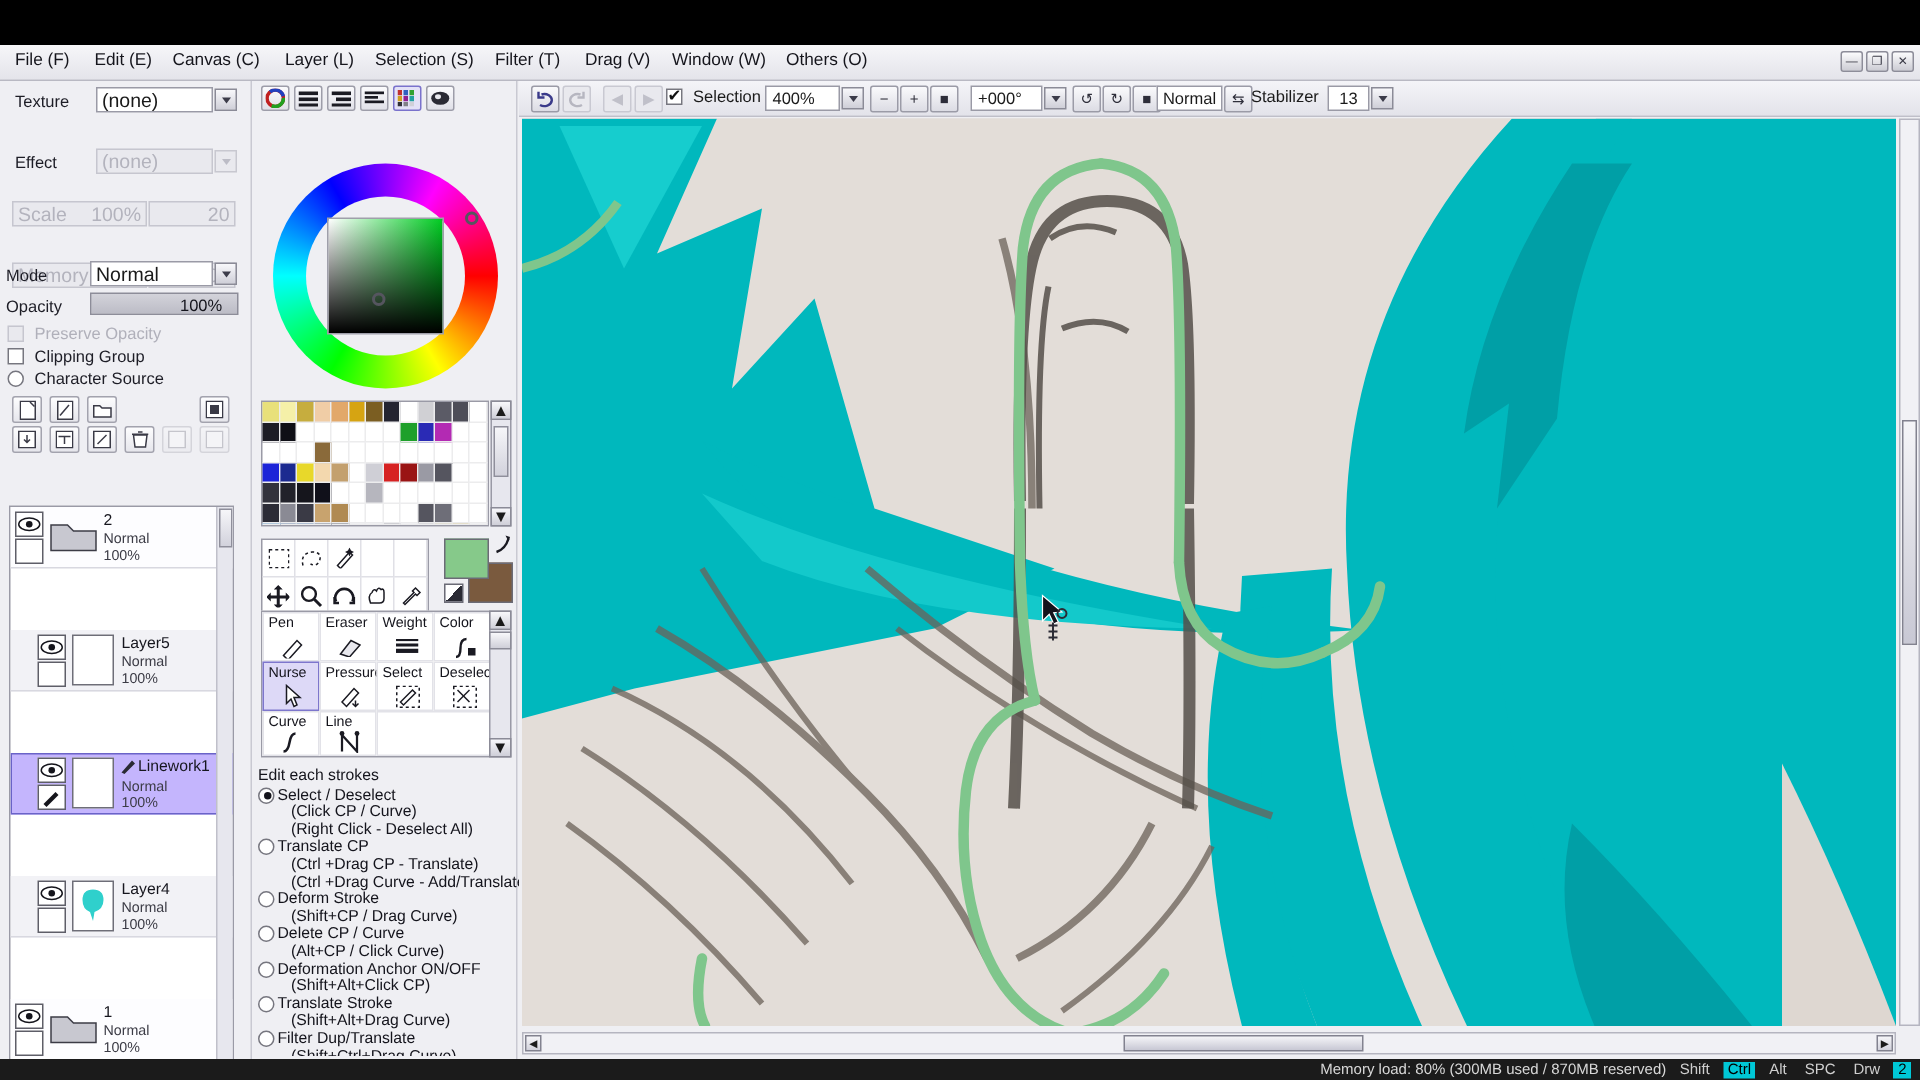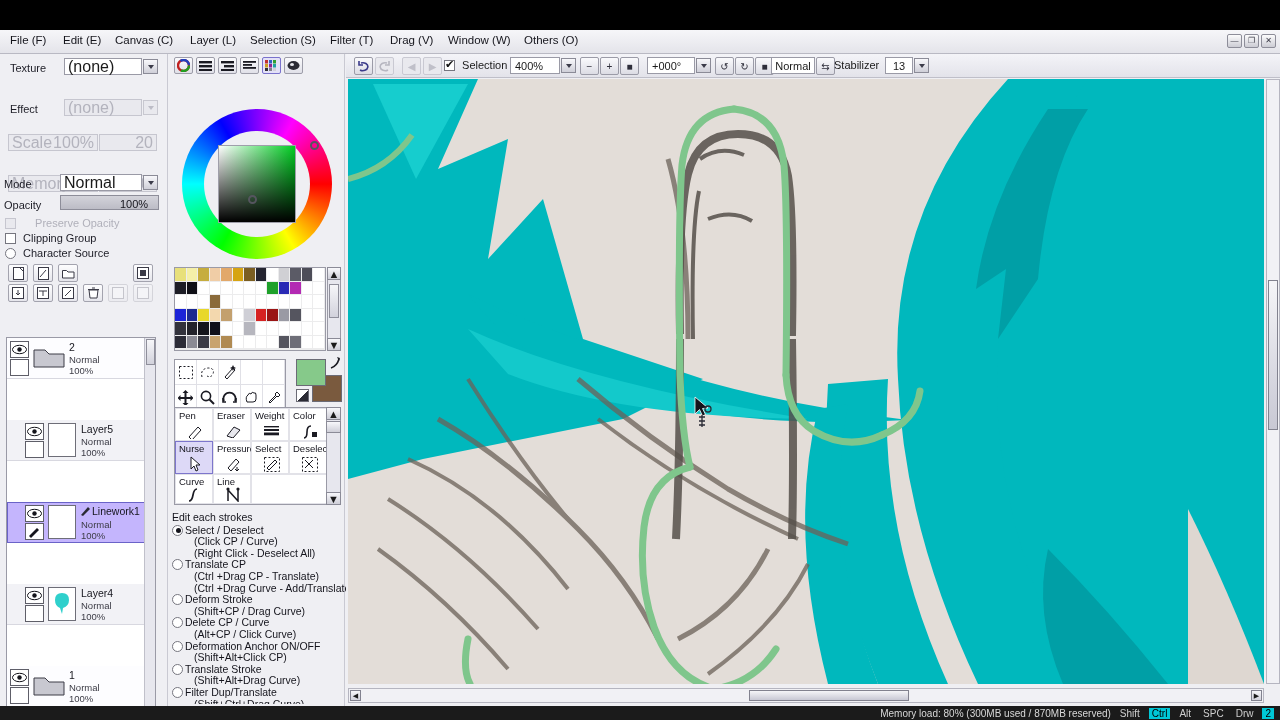--- a/index.html
+++ b/index.html
@@ -12,21 +12,21 @@
   #titlebar { position:absolute; left:0; top:0; width:1280px; height:24px;
               background:linear-gradient(#f6f6f9,#e4e4ea); border-bottom:1px solid #b9b9c3; }
   .menu { position:absolute; top:4px; font-size:11.5px; color:#15151c; white-space:nowrap; }
   .winbtns { position:absolute; right:4px; top:4px; display:flex; gap:2px; }
   .winbtn { width:15px; height:14px; background:linear-gradient(#fcfcfd,#ccccd4);
             border:1px solid #8d8d99; border-radius:2px; display:flex; align-items:center;
             justify-content:center; font-size:8px; color:#3a3a46; line-height:1; }
   .lbl { color:#1d1d26; }
   .lbl.dis { color:#b0b0ba; }
   .field { background:#fff; border:1px solid #9a9aa6; height:17px; display:flex;
-           align-items:center; padding:0 3px; font-size:16px; }
+           align-items:center; padding:0 3px; font-size:13px; }
   .field.dis { background:#e9e9ee; color:#b3b3bd; border-color:#c6c6cf; }
   .drop { width:15px; height:15px; background:linear-gradient(#f8f8fb,#cfcfd8);
           border:1px solid #8b8b97; display:flex; align-items:center; justify-content:center; }
   .drop:after { content:""; border-left:3px solid transparent; border-right:3px solid transparent;
                 border-top:4px solid #3c3c4a; }
   .drop.dis:after { border-top-color:#bcbcc6; }
   .drop.dis { background:#e9e9ee; border-color:#c8c8d0; }
   .chk { width:11px; height:11px; background:#fff; border:1px solid #76767f; display:inline-block;
          vertical-align:-2px; position:relative; }
   .chk.on:after { content:"✔"; position:absolute; left:0px; top:-3px; font-size:11px; color:#111; }
@@ -203,21 +203,21 @@
     <div class="lbl" style="position:absolute;left:4px;top:124px">Mode</div>
     <div class="field" style="position:absolute;left:60px;top:120px;width:82px">Normal</div>
     <div class="drop" style="position:absolute;left:143px;top:121px"></div>
 
     <div class="lbl" style="position:absolute;left:4px;top:145px">Opacity</div>
     <div id="opacity-track" style="left:60px;top:141px;width:99px"></div>
     <div style="position:absolute;left:120px;top:144px;font-size:11px;color:#14141c">100%</div>
 
     <div style="position:absolute;left:5px;top:163px">
       <span class="chk dis"></span>
-      <span class="lbl dis" style="margin-left:16px">Preserve Opacity</span>
+      <span class="lbl dis" style="margin-left:4px">Preserve Opacity</span>
     </div>
     <div style="position:absolute;left:5px;top:178px">
       <span class="chk"></span>
       <span class="lbl" style="margin-left:4px">Clipping Group</span>
     </div>
     <div style="position:absolute;left:5px;top:193px">
       <span class="radio"></span>
       <span class="lbl" style="margin-left:4px">Character Source</span>
     </div>
 

